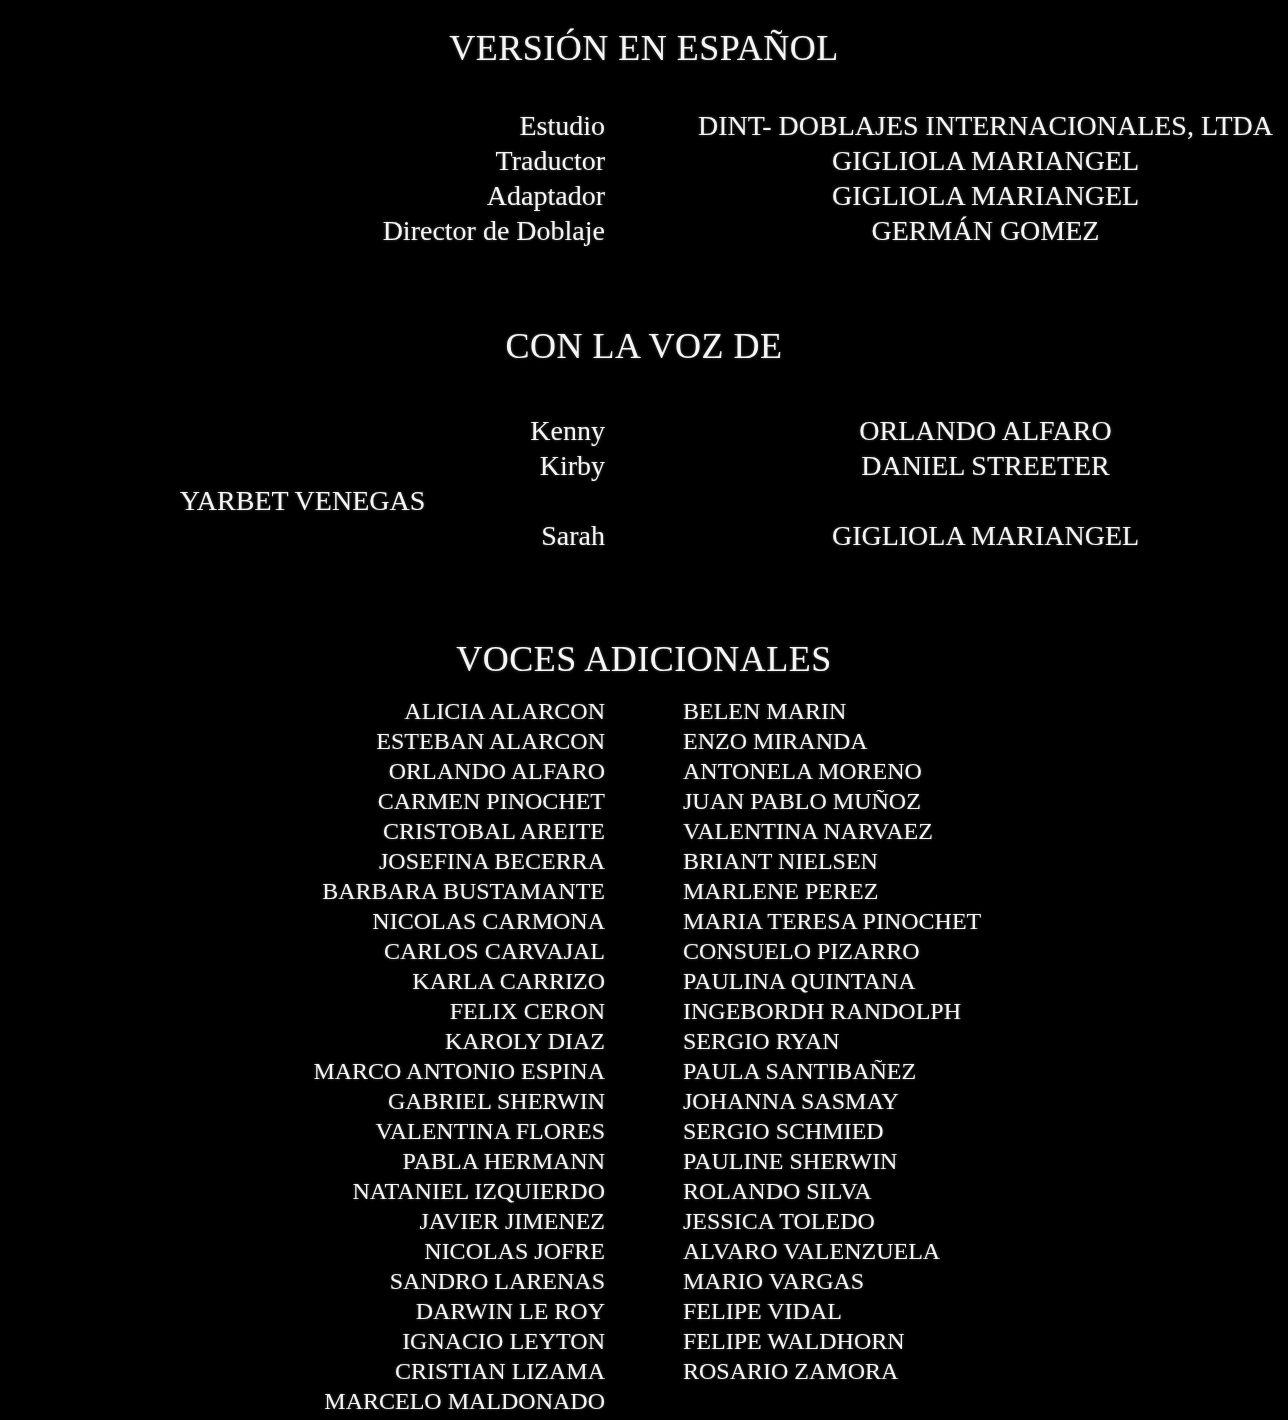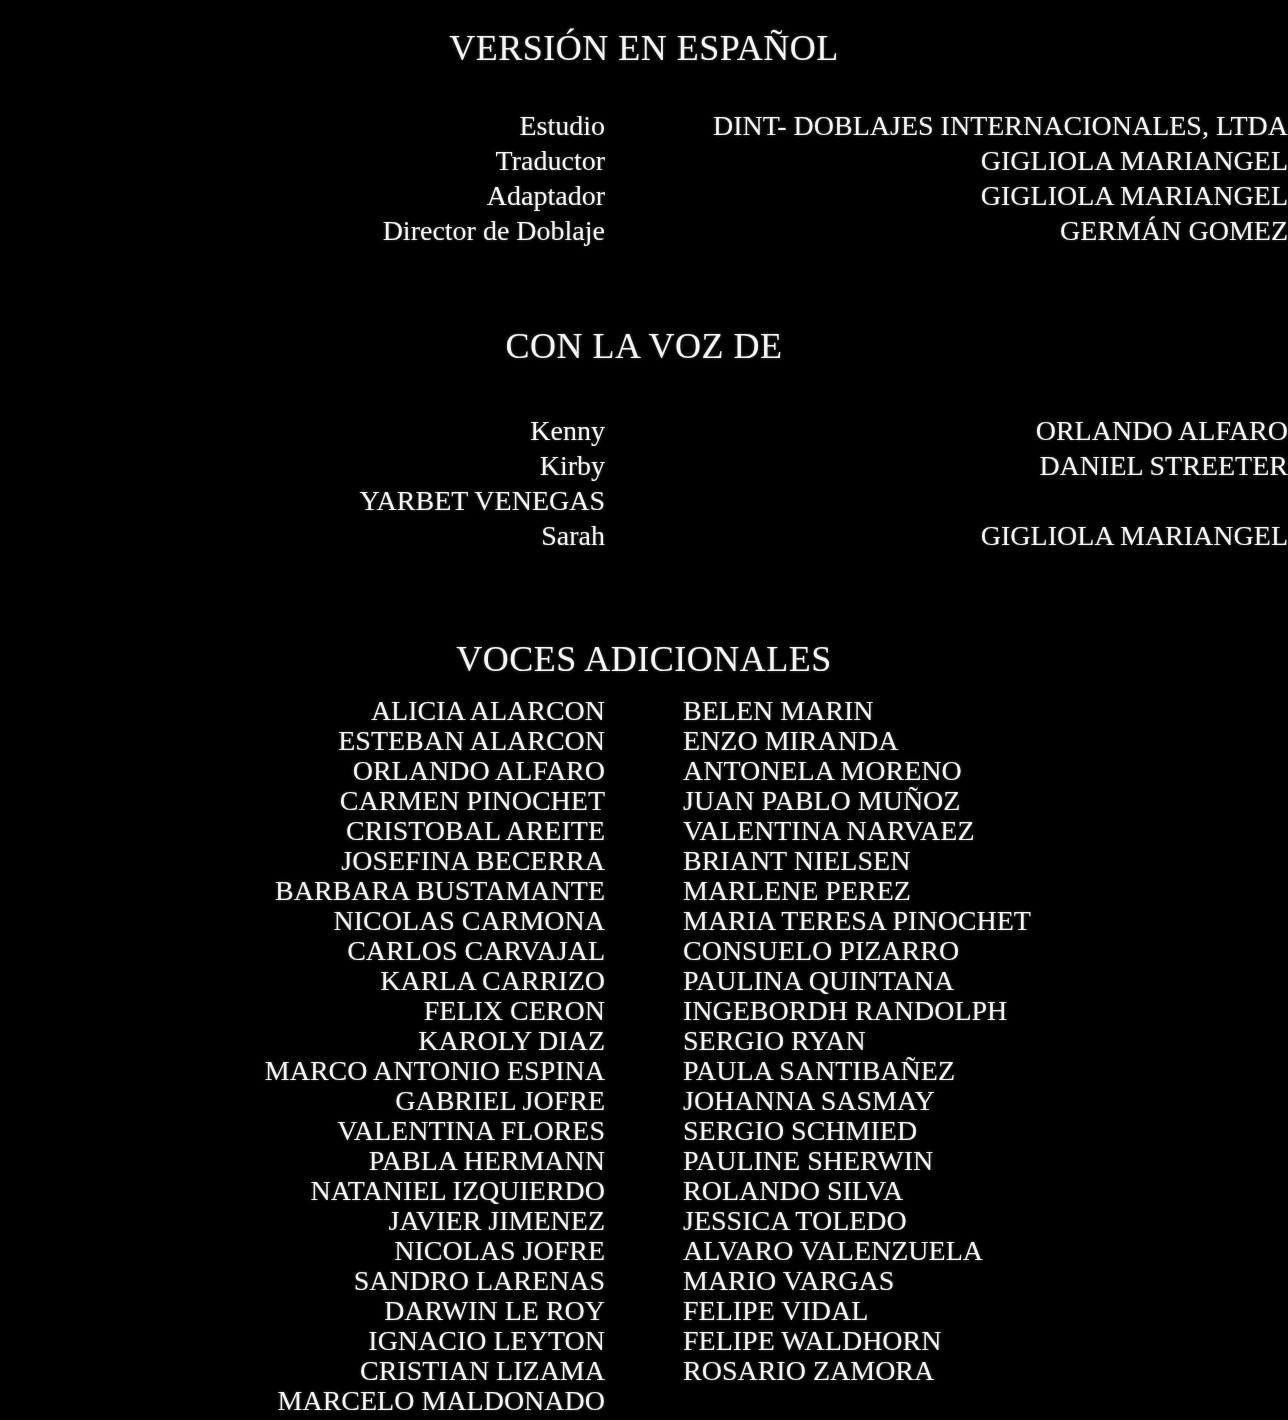--- a/index.html
+++ b/index.html
@@ -39,35 +39,35 @@
     grid-template-columns: 605px 605px;
     column-gap: 78px;
     font-size: 28px;
     line-height: 35px;
   }
   .credit-label {
     text-align: right;
     white-space: nowrap;
   }
   .credit-value {
-    text-align: right;
+    text-align: center;
     white-space: nowrap;
   }
   .names-columns {
     margin-top: 15px;
     display: grid;
     grid-template-columns: 605px 605px;
     column-gap: 78px;
     align-items: start;
   }
   .names-col { display: block; }
   .names-col-left { text-align: right; }
   .names-col-right { text-align: left; }
   .name-line {
-    font-size: 28px;
+    font-size: 24px;
     line-height: 30px;
     white-space: nowrap;
   }
 </style>
 </head>
 <body>
 
 <div class="credits-page">
 
   <h1 class="section-title title-version">VERSIÓN EN ESPAÑOL</h1>
@@ -121,21 +121,21 @@
         <div class="name-line">CARMEN PINOCHET</div>
         <div class="name-line">CRISTOBAL AREITE</div>
         <div class="name-line">JOSEFINA BECERRA</div>
         <div class="name-line">BARBARA BUSTAMANTE</div>
         <div class="name-line">NICOLAS CARMONA</div>
         <div class="name-line">CARLOS CARVAJAL</div>
         <div class="name-line">KARLA CARRIZO</div>
         <div class="name-line">FELIX CERON</div>
         <div class="name-line">KAROLY DIAZ</div>
         <div class="name-line">MARCO ANTONIO ESPINA</div>
-        <div class="name-line">GABRIEL JOFRE</div>
+        <div class="name-line">GABRIEL SHERWIN</div>
         <div class="name-line">VALENTINA FLORES</div>
         <div class="name-line">PABLA HERMANN</div>
         <div class="name-line">NATANIEL IZQUIERDO</div>
         <div class="name-line">JAVIER JIMENEZ</div>
         <div class="name-line">NICOLAS JOFRE</div>
         <div class="name-line">SANDRO LARENAS</div>
         <div class="name-line">DARWIN LE ROY</div>
         <div class="name-line">IGNACIO LEYTON</div>
         <div class="name-line">CRISTIAN LIZAMA</div>
         <div class="name-line">MARCELO MALDONADO</div>

